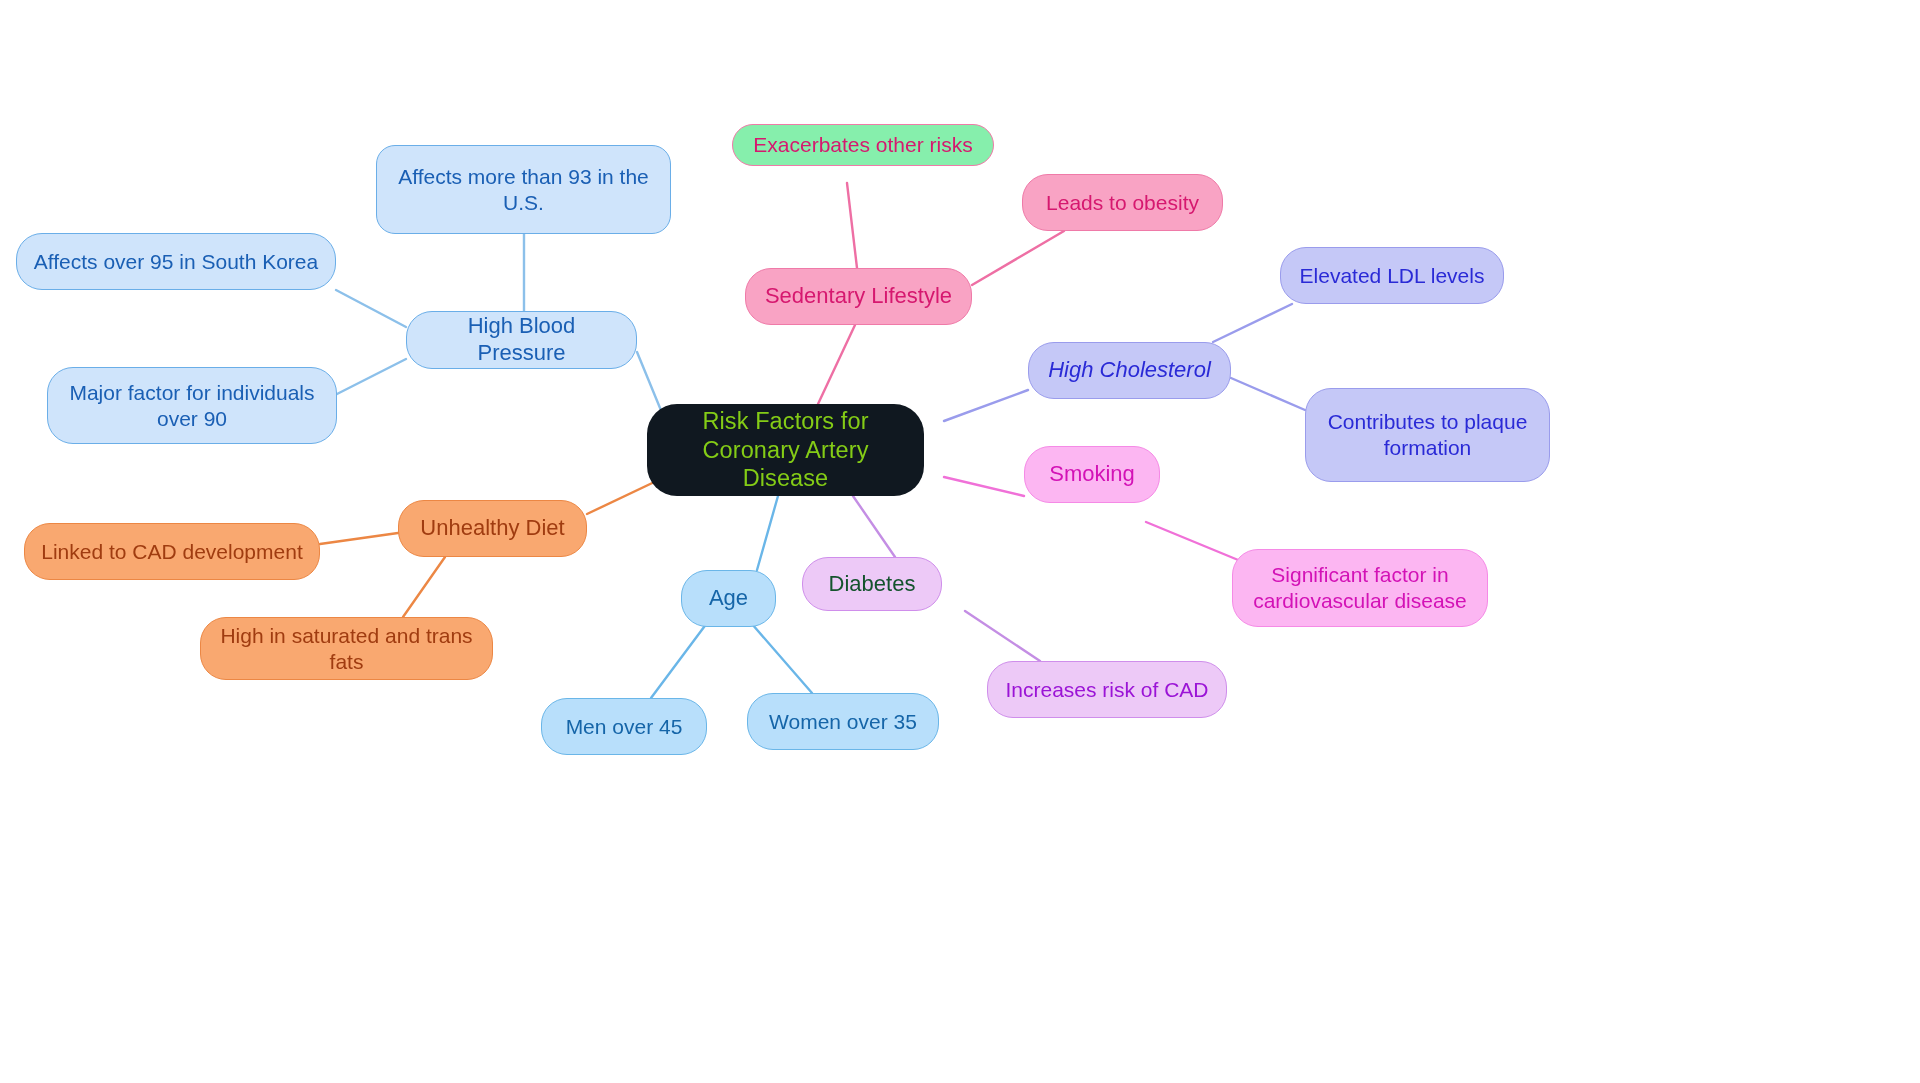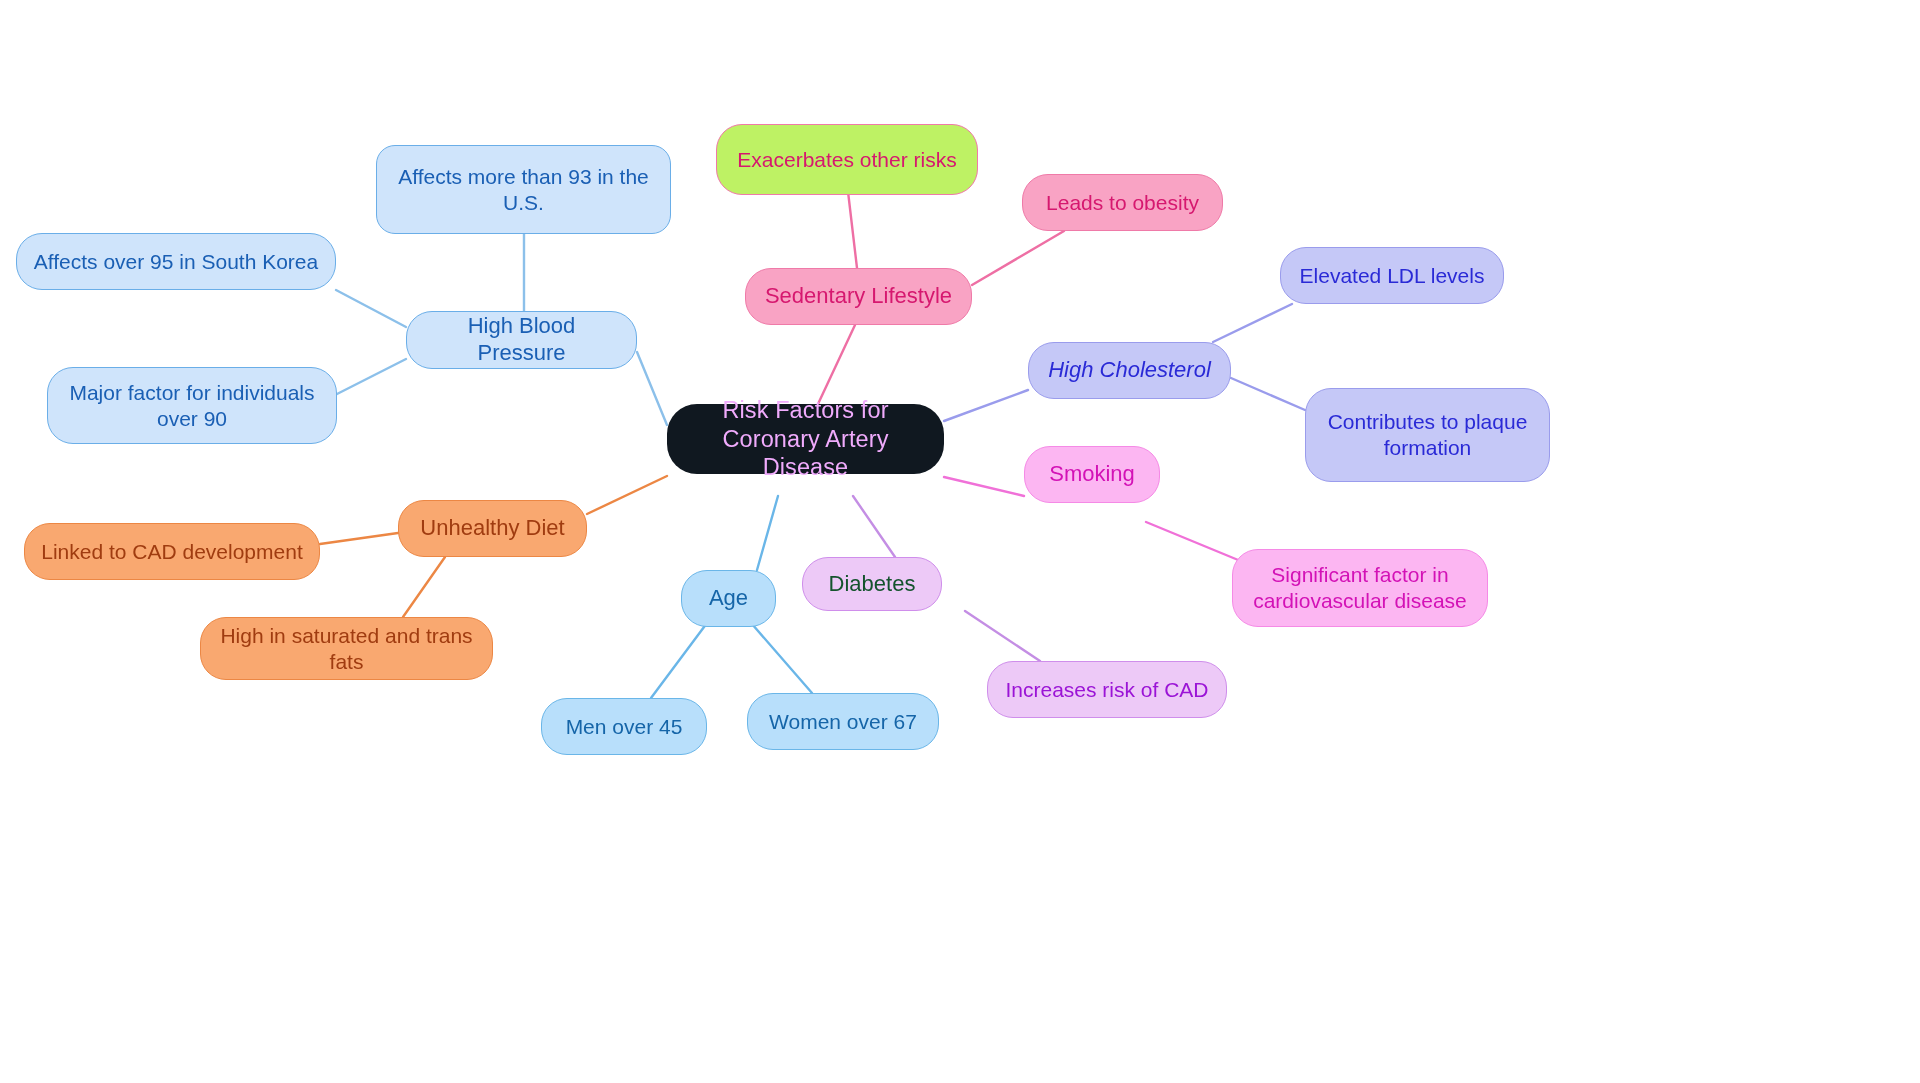--- a/index.html
+++ b/index.html
@@ -48,34 +48,34 @@
       <line x1="1146" y1="522" x2="1243" y2="562" stroke="#f071d8" stroke-width="2.4" stroke-linecap="round"></line>
       <line x1="853" y1="496" x2="895" y2="557" stroke="#c48ee4" stroke-width="2.4" stroke-linecap="round"></line>
       <line x1="965" y1="611" x2="1040" y2="661" stroke="#c48ee4" stroke-width="2.4" stroke-linecap="round"></line>
       <line x1="778" y1="496" x2="757" y2="570" stroke="#6ab6e8" stroke-width="2.4" stroke-linecap="round"></line>
       <line x1="707" y1="623" x2="651" y2="698" stroke="#6ab6e8" stroke-width="2.4" stroke-linecap="round"></line>
       <line x1="752" y1="624" x2="812" y2="693" stroke="#6ab6e8" stroke-width="2.4" stroke-linecap="round"></line>
       <line x1="667" y1="476" x2="587" y2="514" stroke="#ec8744" stroke-width="2.4" stroke-linecap="round"></line>
       <line x1="398" y1="533" x2="320" y2="544" stroke="#ec8744" stroke-width="2.4" stroke-linecap="round"></line>
       <line x1="445" y1="557" x2="403" y2="617" stroke="#ec8744" stroke-width="2.4" stroke-linecap="round"></line>
     </svg>
-<div class="node root" style="left: 667px; top: 404px; width: 277px; height: 70px; background: rgb(16, 24, 32); color: #f0abfc; border: none;">Risk Factors for Coronary Artery Disease</div>
+<div class="node root" style="left: 647px; top: 404px; width: 277px; height: 92px; background: rgb(16, 24, 32); color: #84cc16; border: none;">Risk Factors for Coronary Artery Disease</div>
     <div class="node branch" style="left: 406px; top: 311px; width: 231px; height: 58px; background: rgb(207, 228, 251); color: rgb(26, 95, 180); border-color: rgb(106, 174, 232);">High Blood Pressure</div>
     <div class="node leaf" style="left: 376px; top: 145px; width: 295px; height: 89px; background: rgb(207, 228, 251); color: rgb(26, 95, 180); border-color: rgb(106, 174, 232); border-radius: 19px;">Affects more than 93 in the U.S.</div>
     <div class="node leaf" style="left: 16px; top: 233px; width: 320px; height: 57px; background: rgb(207, 228, 251); color: rgb(26, 95, 180); border-color: rgb(106, 174, 232);">Affects over 95 in South Korea</div>
     <div class="node leaf" style="left: 47px; top: 367px; width: 290px; height: 77px; background: rgb(207, 228, 251); color: rgb(26, 95, 180); border-color: rgb(106, 174, 232);">Major factor for individuals over 90</div>
     <div class="node branch" style="left: 745px; top: 268px; width: 227px; height: 57px; background: rgb(249, 163, 196); color: rgb(214, 24, 111); border-color: rgb(239, 122, 168);">Sedentary Lifestyle</div>
-    <div class="node leaf" style="left: 716px; top: 124px; width: 262px; height: 71px; background: #bef264; color: rgb(214, 24, 111); border-color: rgb(239, 122, 168);">Exacerbates other risks</div>
+    <div class="node leaf" style="left: 732px; top: 124px; width: 262px; height: 42px; background: #86efac; color: rgb(214, 24, 111); border-color: rgb(239, 122, 168);">Exacerbates other risks</div>
     <div class="node leaf" style="left: 1022px; top: 174px; width: 201px; height: 57px; background: rgb(249, 163, 196); color: rgb(214, 24, 111); border-color: rgb(239, 122, 168);">Leads to obesity</div>
     <div class="node branch" style="left: 1028px; top: 342px; width: 203px; height: 57px; background: rgb(197, 200, 247); color: rgb(42, 42, 214); border-color: rgb(154, 156, 236); font-style: italic;">High Cholesterol</div>
     <div class="node leaf" style="left: 1280px; top: 247px; width: 224px; height: 57px; background: rgb(197, 200, 247); color: rgb(42, 42, 214); border-color: rgb(154, 156, 236);">Elevated LDL levels</div>
     <div class="node leaf" style="left: 1305px; top: 388px; width: 245px; height: 94px; background: rgb(197, 200, 247); color: rgb(42, 42, 214); border-color: rgb(154, 156, 236);">Contributes to plaque formation</div>
     <div class="node branch" style="left: 1024px; top: 446px; width: 136px; height: 57px; background: rgb(252, 182, 242); color: rgb(211, 18, 182); border-color: rgb(245, 138, 230);">Smoking</div>
     <div class="node leaf" style="left: 1232px; top: 549px; width: 256px; height: 78px; background: rgb(252, 182, 242); color: rgb(211, 18, 182); border-color: rgb(245, 138, 230);">Significant factor in cardiovascular disease</div>
     <div class="node branch" style="left: 802px; top: 557px; width: 140px; height: 54px; background: rgb(237, 201, 247); color: #14532d; border-color: rgb(207, 142, 235);">Diabetes</div>
     <div class="node leaf" style="left: 987px; top: 661px; width: 240px; height: 57px; background: rgb(237, 201, 247); color: rgb(155, 20, 214); border-color: rgb(207, 142, 235);">Increases risk of CAD</div>
     <div class="node branch" style="left: 681px; top: 570px; width: 95px; height: 57px; background: rgb(184, 223, 251); color: rgb(21, 101, 168); border-color: rgb(106, 182, 232);">Age</div>
     <div class="node leaf" style="left: 541px; top: 698px; width: 166px; height: 57px; background: rgb(184, 223, 251); color: rgb(21, 101, 168); border-color: rgb(106, 182, 232);">Men over 45</div>
-    <div class="node leaf" style="left: 747px; top: 693px; width: 192px; height: 57px; background: rgb(184, 223, 251); color: rgb(21, 101, 168); border-color: rgb(106, 182, 232);">Women over 67</div>
+    <div class="node leaf" style="left: 747px; top: 693px; width: 192px; height: 57px; background: rgb(184, 223, 251); color: rgb(21, 101, 168); border-color: rgb(106, 182, 232);">Women over 35</div>
     <div class="node branch" style="left: 398px; top: 500px; width: 189px; height: 57px; background: rgb(249, 168, 112); color: rgb(160, 60, 16); border-color: rgb(236, 135, 68);">Unhealthy Diet</div>
     <div class="node leaf" style="left: 24px; top: 523px; width: 296px; height: 57px; background: rgb(249, 168, 112); color: rgb(160, 60, 16); border-color: rgb(236, 135, 68);">Linked to CAD development</div>
     <div class="node leaf" style="left: 200px; top: 617px; width: 293px; height: 63px; background: rgb(249, 168, 112); color: rgb(160, 60, 16); border-color: rgb(236, 135, 68);">High in saturated and trans fats</div>
   </div>
 
 </body></html>

